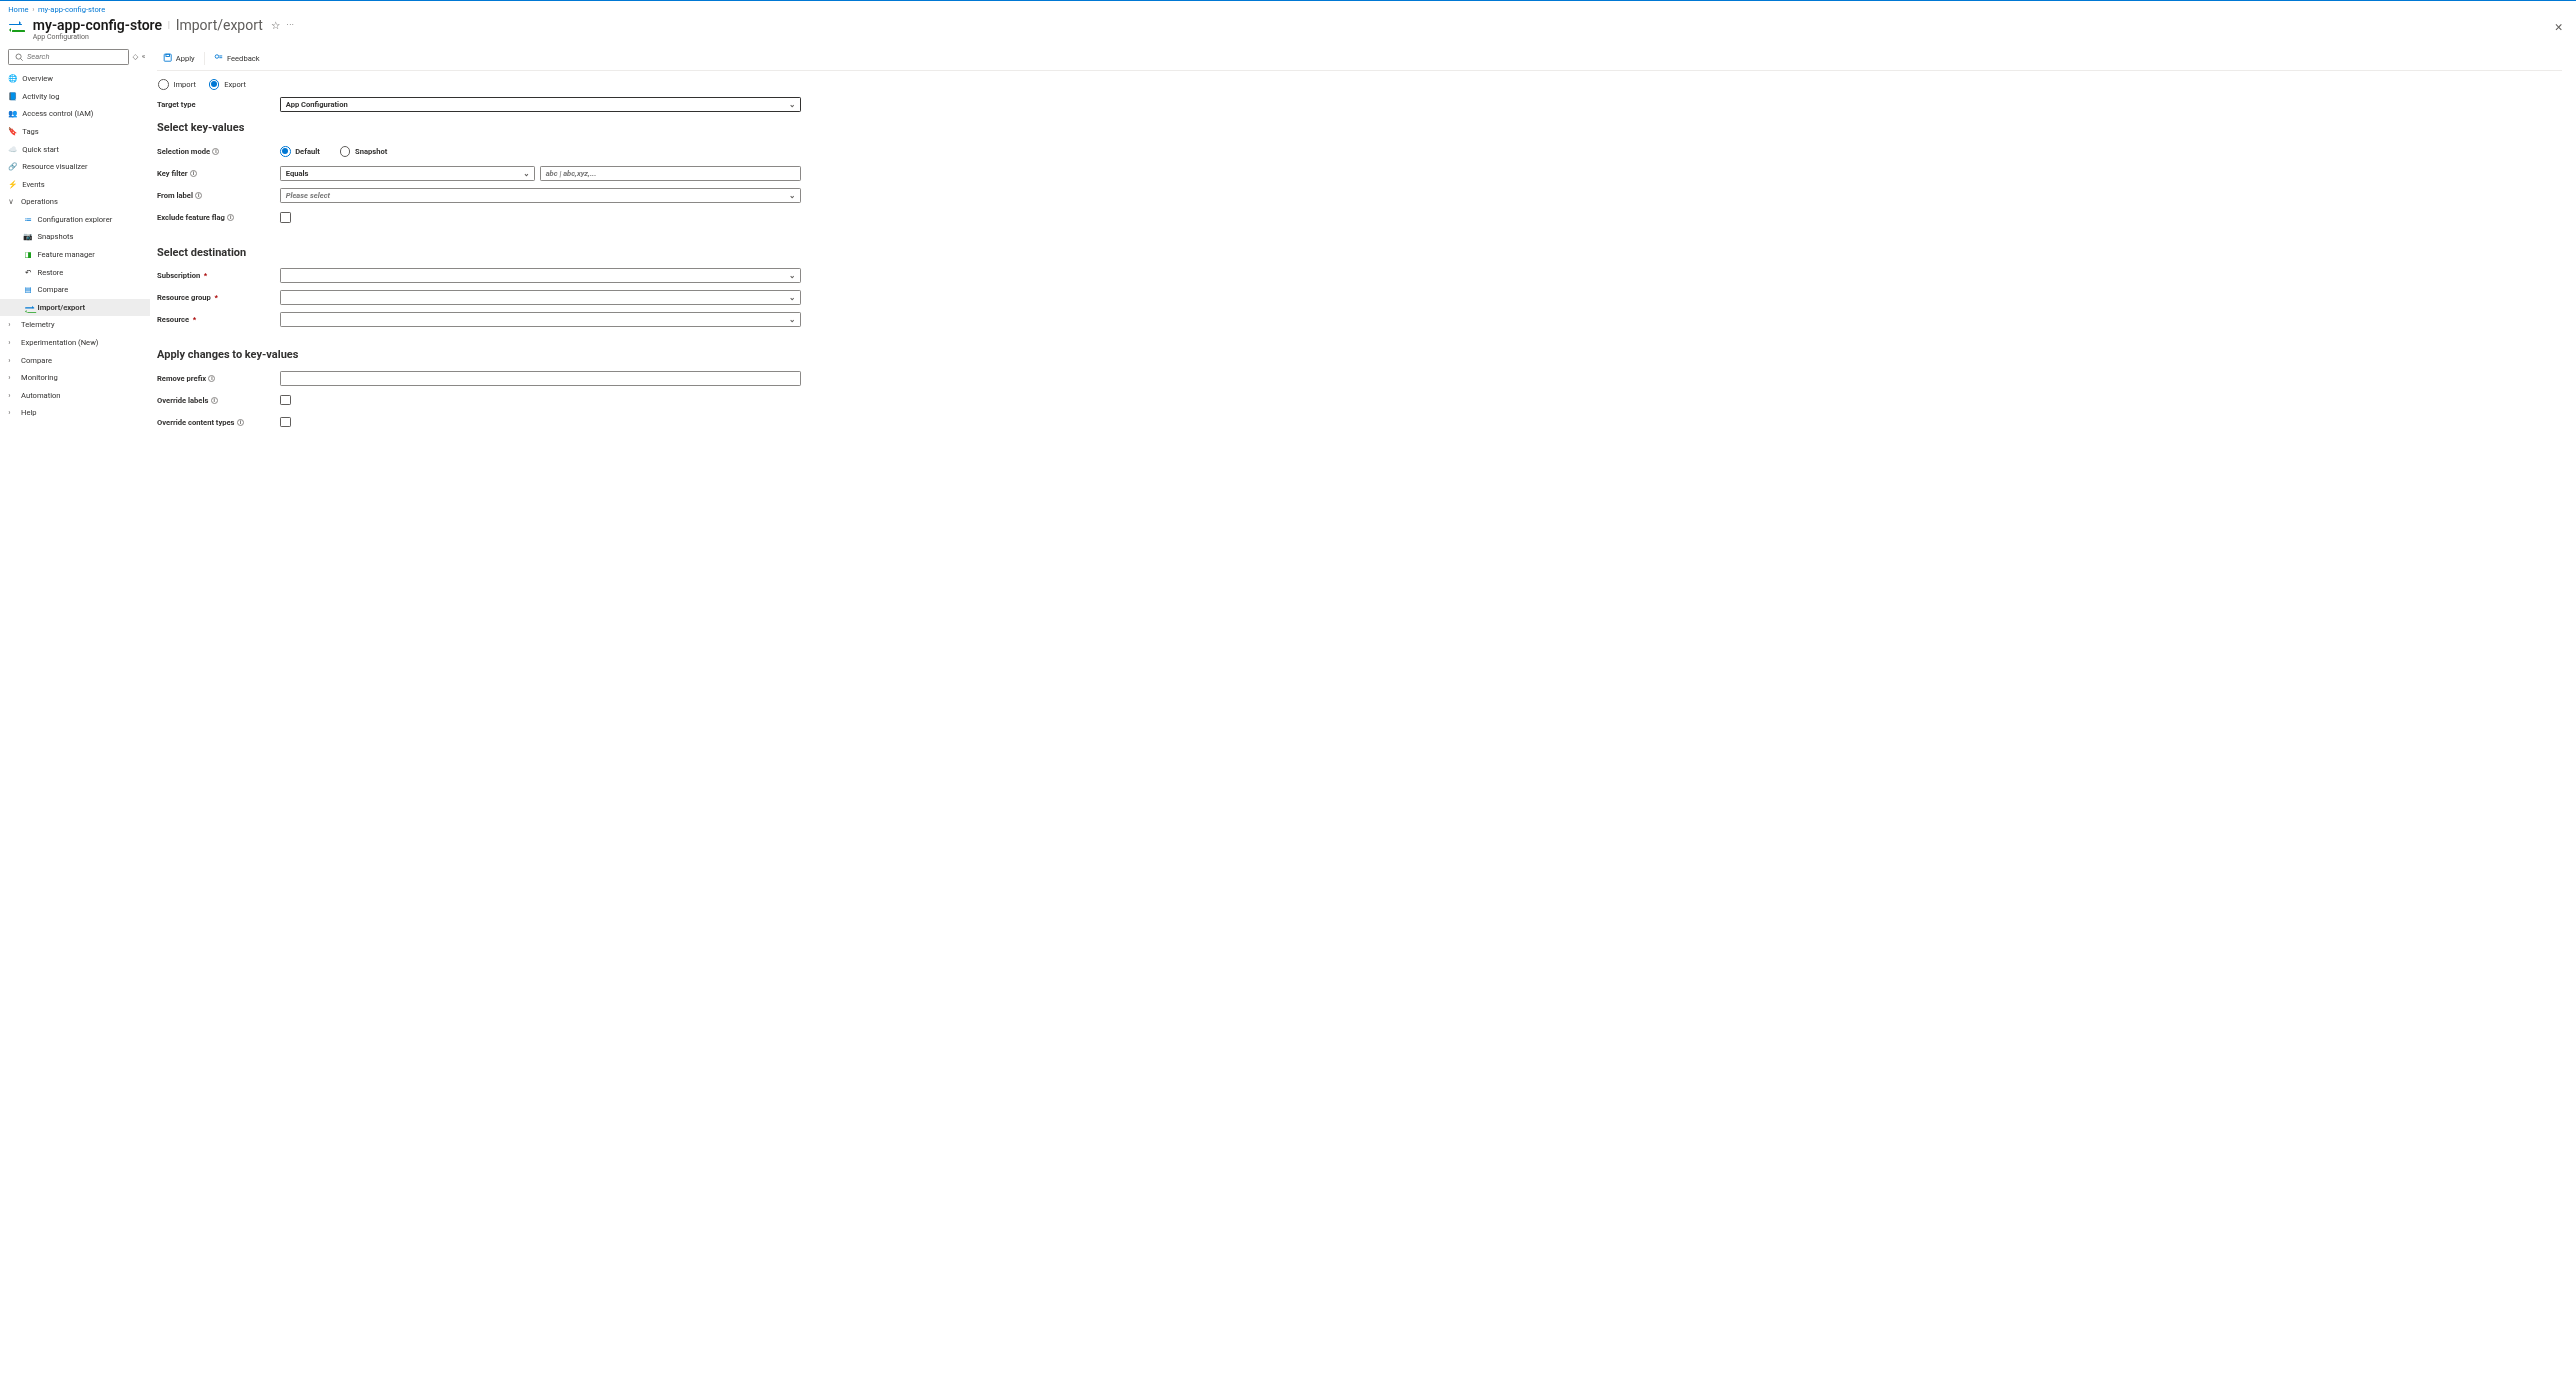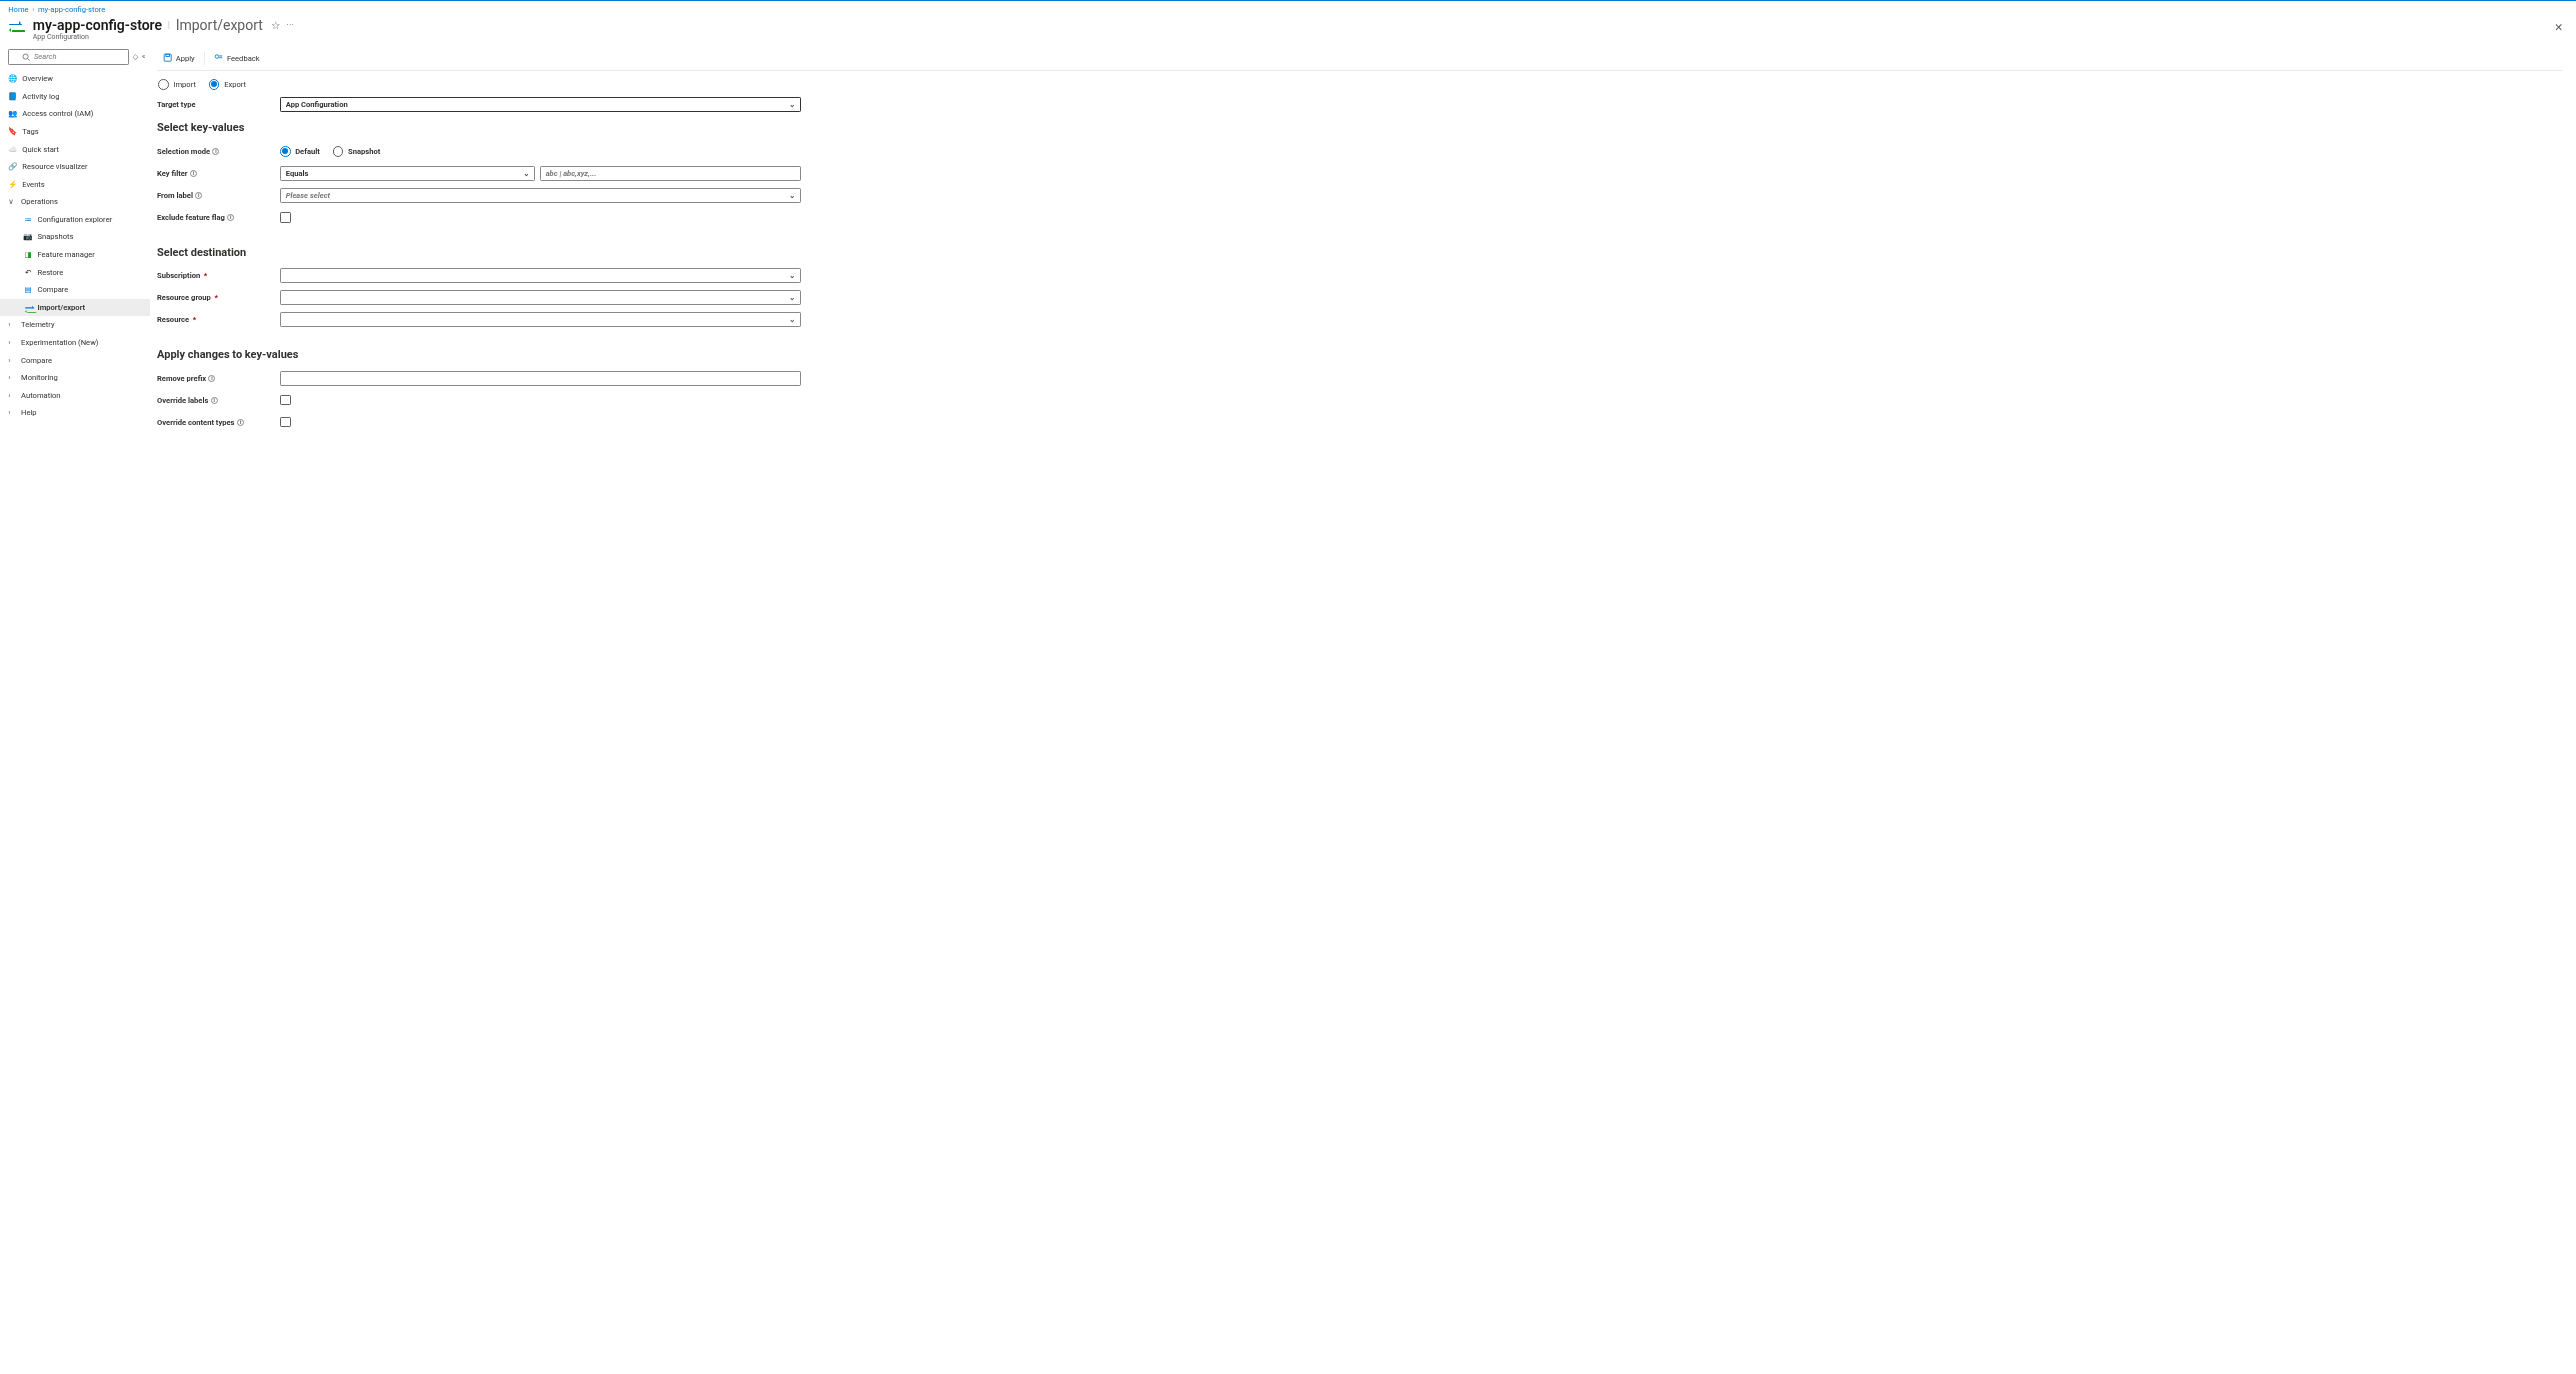--- a/index.html
+++ b/index.html
@@ -37,21 +37,21 @@
   .title-row .star { color:#605e5c; font-size:10.5px; cursor:pointer; margin-left:2.3px;}
   .title-row .more { color:#605e5c; letter-spacing:0.6px; cursor:pointer;}
   .subtitle { font-size:7px; color:#605e5c; margin-top:-0.6px;}
   .close-x { margin-left:auto; font-size:10.5px; color:#605e5c; cursor:pointer; padding:3.5px 4.7px;}
   .main { display:flex; flex:1; overflow:hidden;}
   .sidebar { width: 150px; flex:0 0 150px; padding: 0 0 11.7px 0; }
   .search-row { display:flex; align-items:center; gap:3.5px; padding:2.3px 4.7px 4.7px 8.2px;}
   .search-box {
     flex:1; display:flex; align-items:center;
     border:0.6px solid #8a8886; border-radius:1.2px; height:16.4px;
-    padding:0 13px; gap:3.5px; font-size:7.6px; color:#605e5c;
+    padding:0 6px; gap:3.5px; font-size:7.6px; color:#605e5c;
   }
   .search-box svg { flex:0 0 auto;}
   .collapse-icon { color:#605e5c; cursor:pointer; font-size:7.6px;}
   .nav { list-style:none; }
   .nav li { display:flex; align-items:center; gap:4.7px; height:17.6px; padding:0 4.7px 0 8.2px; cursor:pointer; font-size:7.6px; color:#323130;}
   .nav li.selected { background:#ededed; font-weight:600;}
   .nav li.child { padding-left: 23.4px;}
   .nav li .ico { width:9.4px; height:9.4px; display:flex; align-items:center; justify-content:center; flex:0 0 9.4px;}
   .nav li .chev { width:8.2px; color:#605e5c;}
   .content { flex:1; padding: 0 14px 14px 7px; overflow:auto; }
@@ -265,21 +265,21 @@
           </div>
         </div>
 
         <div class="section-head">Select key-values</div>
 
         <div class="form-row">
           <div class="label">
             <span>Selection mode</span>
             <span class="info-ico">i</span>
           </div>
-          <div class="controls" style="gap:13px;align-items:center;">
+          <div class="controls" style="gap:20px;align-items:center;">
             <label class="radio-label">
               <span class="radio checked"></span>
               <span>Default</span>
             </label>
             <label class="radio-label">
               <span class="radio"></span>
               <span>Snapshot</span>
             </label>
           </div>
         </div>

